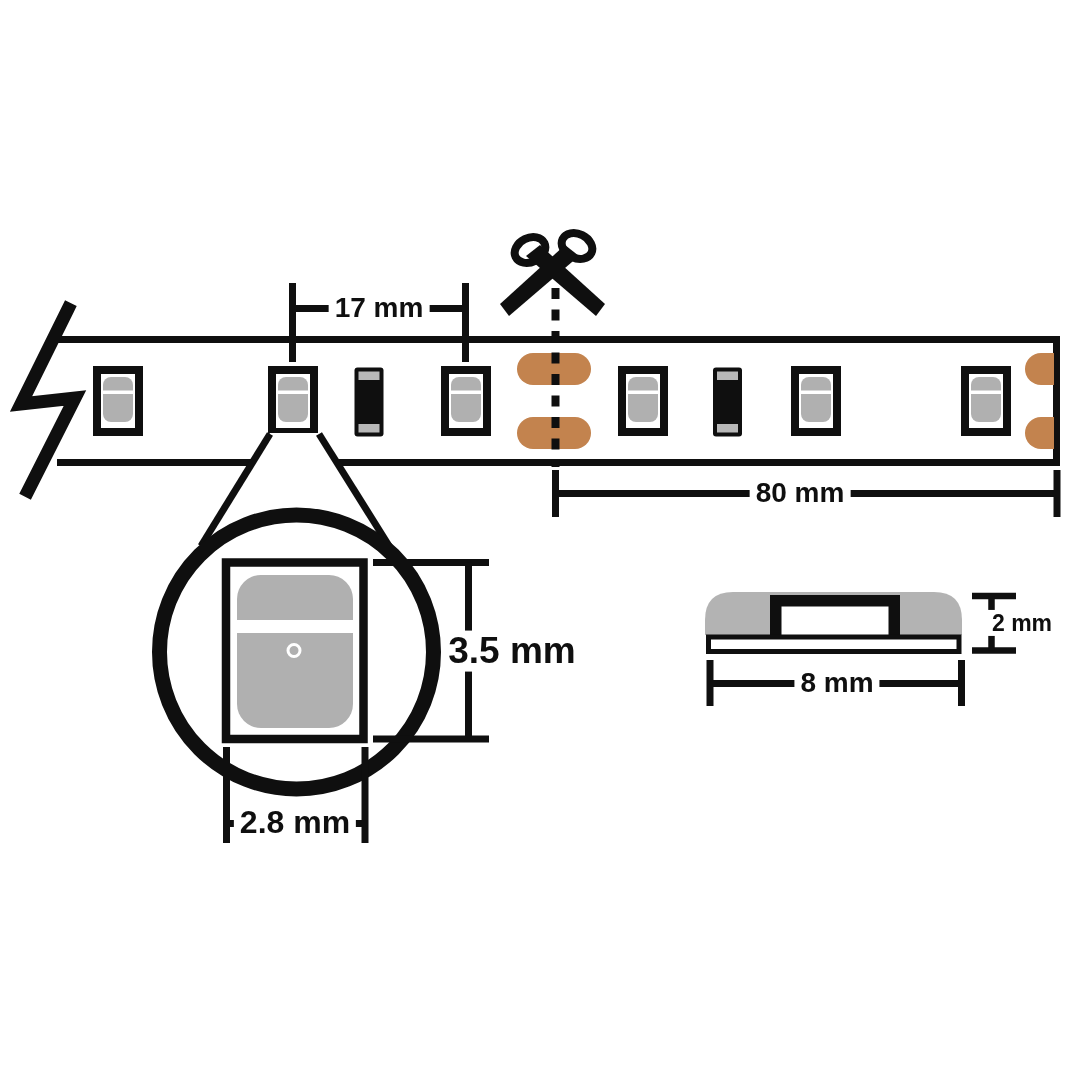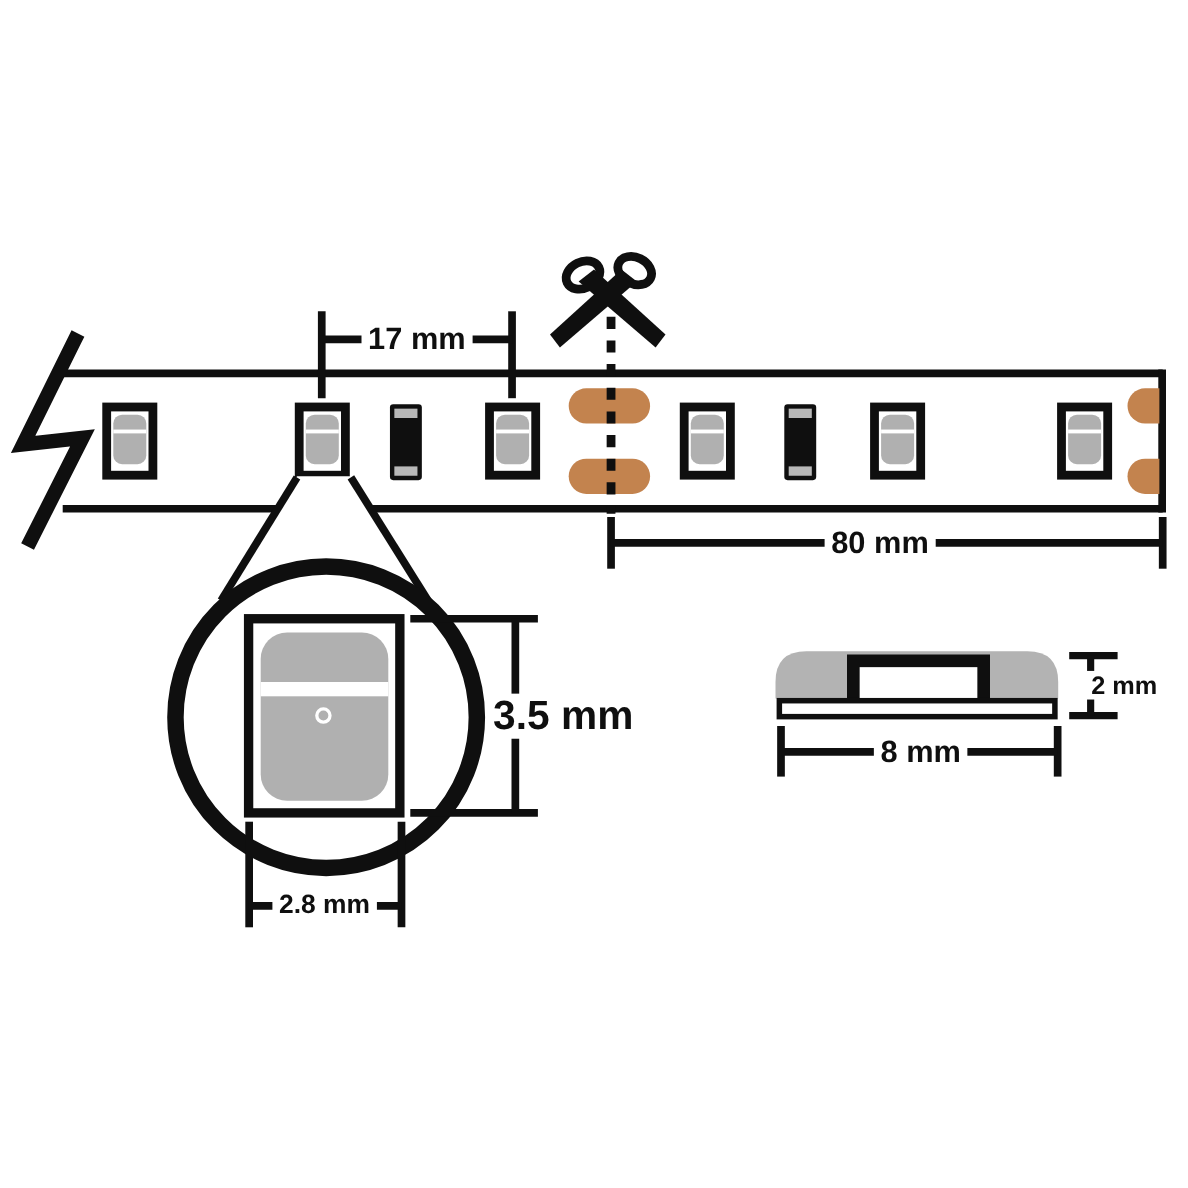--- a/index.html
+++ b/index.html
@@ -20,21 +20,21 @@
     transform: translate(-50%, -50%);
     background: var(--bg);
     color: var(--line);
     font-weight: 700;
     line-height: 1.05;
     padding: 1px 6px;
     white-space: nowrap;
   }
   .fs28 { font-size: 28px; }
   .fs30 { font-size: 23px; }
-  .fs32 { font-size: 24px; }
+  .fs32 { font-size: 32px; }
   .fs34 { font-size: 28px; }
   .fs37 { font-size: 37px; }
 </style>
 </head>
 <body>
 
 <div class="canvas">
 
   <svg width="1080" height="1080" viewBox="0 0 1080 1080">
     <defs>

